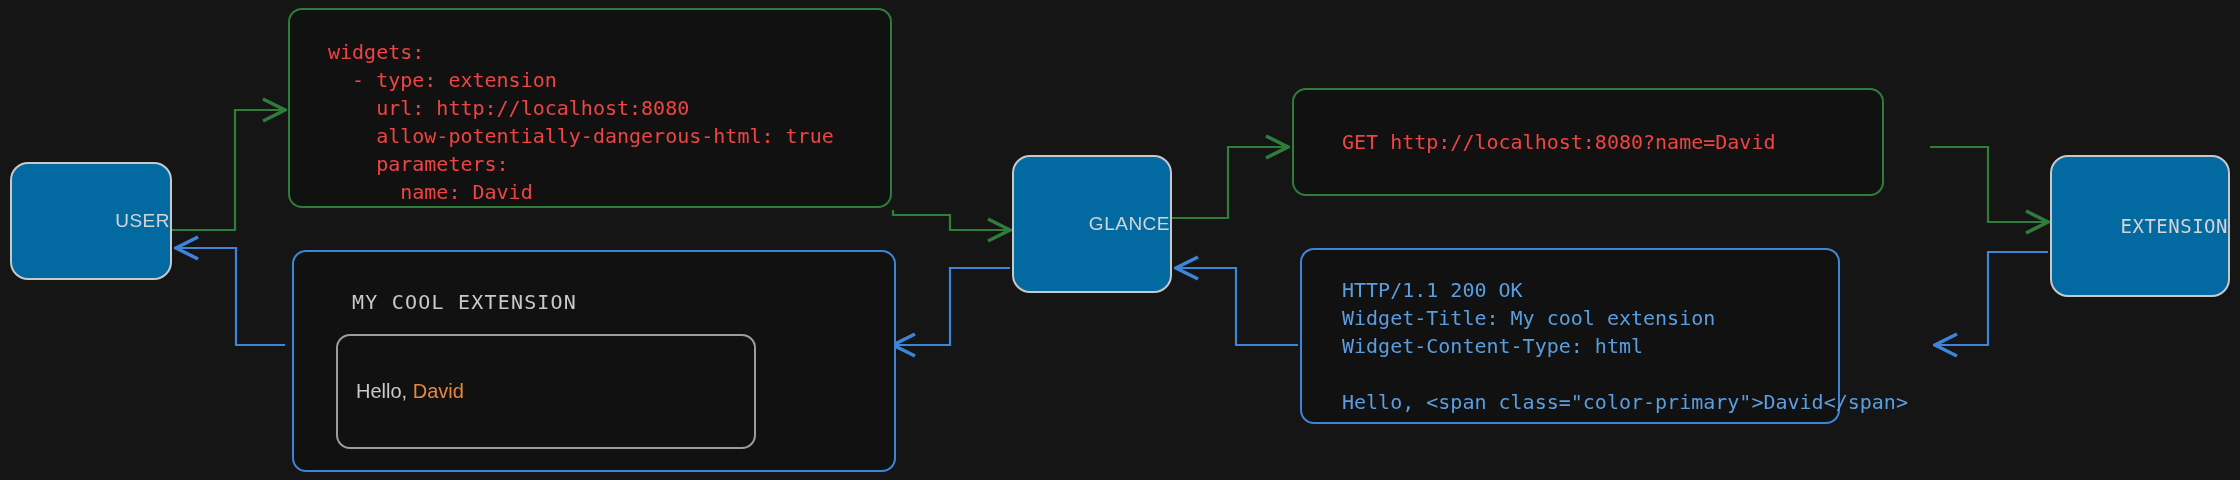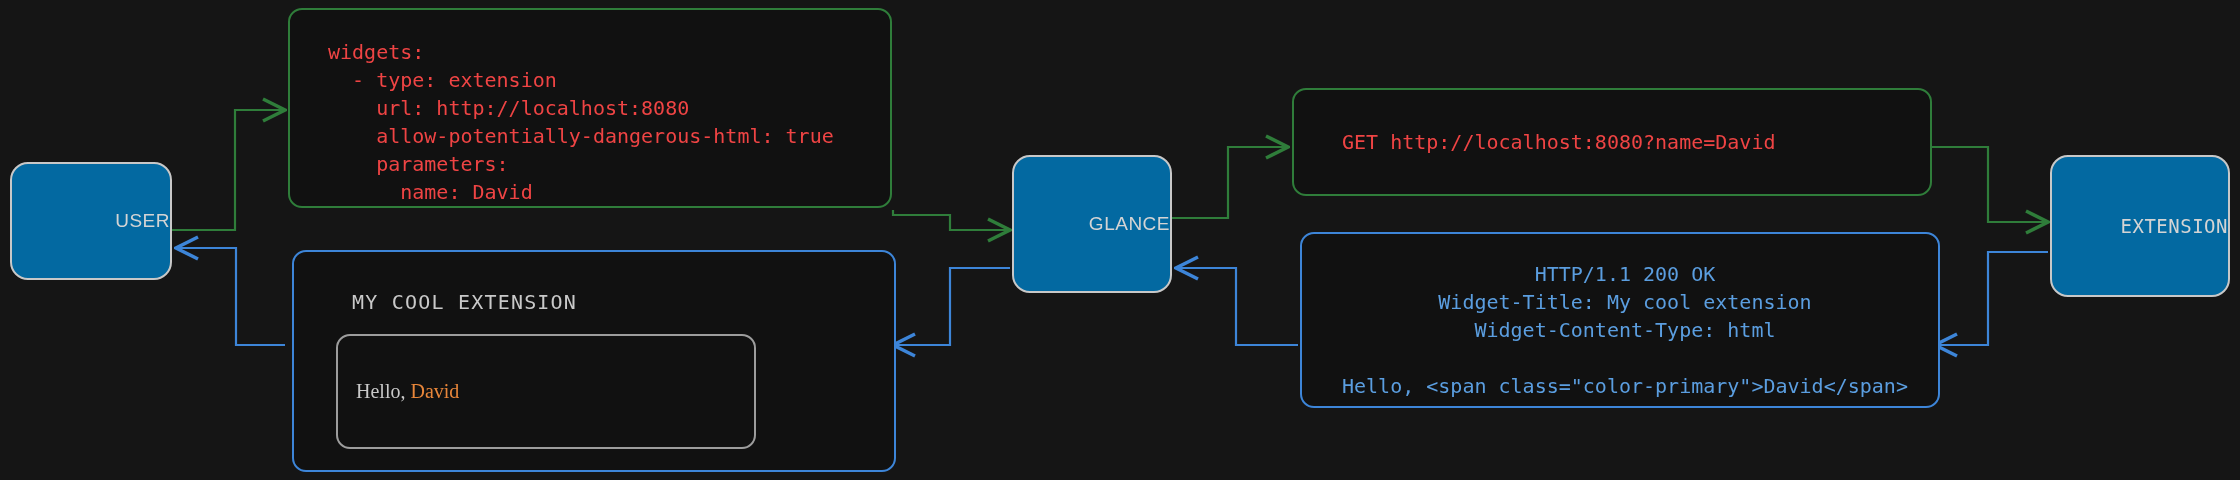--- a/index.html
+++ b/index.html
@@ -66,21 +66,21 @@
   }
   .widget-inner {
     box-sizing: border-box;
     border: 2px solid #9d9d9d;
     border-radius: 14px;
     background: #111111;
     display: flex;
     align-items: center;
   }
   .widget-body {
-    font-family: Liberation Serif, serif;
+    font-family: Liberation Sans, sans-serif;
     font-size: 20px;
     color: #c9c9c9;
     white-space: pre;
   }
   .accent { color: #e8863a; }
 </style>
 </head>
 <body>
 
 <div id="stage">
@@ -126,25 +126,25 @@
 
   <div class="panel" style="left:288px; top:8px; width:604px; height:200px;">
     <div class="code" style="position:absolute; left:38px; top:28px;">widgets:
   - type: extension
     url: http://localhost:8080
     allow-potentially-dangerous-html: true
     parameters:
       name: David</div>
   </div>
 
-  <div class="panel" style="left:1292px; top:88px; width:640px; height:108px;">
+  <div class="panel" style="left:1292px; top:88px; width:592px; height:108px;">
     <div class="code" style="position:absolute; left:48px; top:38px;">GET http://localhost:8080?name=David</div>
   </div>
 
-  <div class="panel blue" style="left:1300px; top:232px; width:640px; height:176px;text-align:center;">
+  <div class="panel blue" style="left:1300px; top:248px; width:540px; height:176px;">
     <div class="code blue" style="position:absolute; left:40px; top:26px;">HTTP/1.1 200 OK
 Widget-Title: My cool extension
 Widget-Content-Type: html
 
 Hello, &lt;span class="color-primary"&gt;David&lt;/span&gt;</div>
   </div>
 
   <div class="panel blue" style="left:292px; top:250px; width:604px; height:222px;">
     <div class="widget-title" style="position:absolute; left:58px; top:38px;">MY COOL EXTENSION</div>
     <div class="widget-inner" style="position:absolute; left:42px; top:82px; width:420px; height:115px;">

